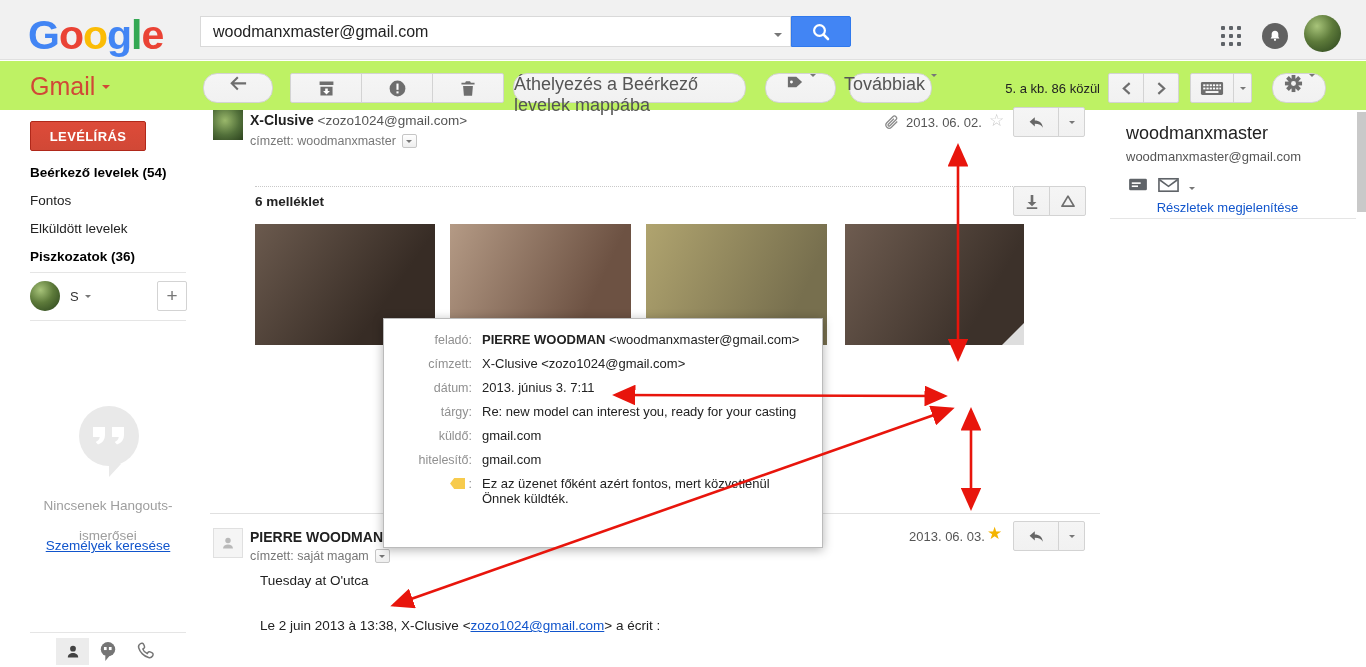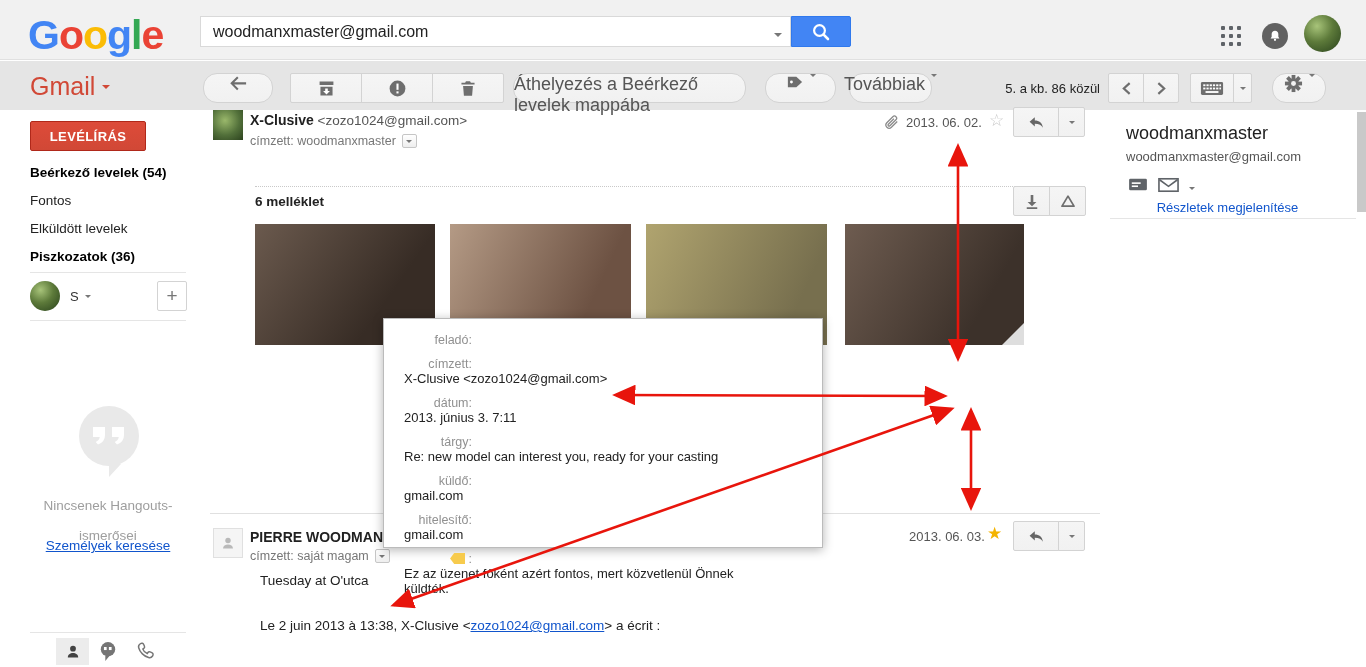--- a/index.html
+++ b/index.html
@@ -15,21 +15,21 @@
   .searchbtn { position:absolute; left:791px; top:16px; width:60px; height:31px; background:#4285f4; border:1px solid #3079ed; border-radius:0 2px 2px 0; display:flex; align-items:center; justify-content:center; cursor:pointer; }
   .caret { width:0; height:0; border-left:4px solid transparent; border-right:4px solid transparent; border-top:4px solid #777; display:inline-block; }
   .caret.sm { border-left-width:3px; border-right-width:3px; border-top-width:3.5px; }
   .apps-grid { position:absolute; left:1221px; top:26px; width:21px; height:21px; display:grid; grid-template-columns:repeat(3,1fr); gap:3px; cursor:pointer; }
   .apps-grid i { width:4px; height:4px; background:#5f6368; border-radius:1px; }
   .bell { position:absolute; left:1262px; top:23px; width:26px; height:26px; border-radius:50%; background:#616161; display:flex; align-items:center; justify-content:center; cursor:pointer; }
   .avatar-photo { border-radius:50%; background:radial-gradient(circle at 35% 30%, #a8c47a 0%, #5d7a3a 45%, #27401b 100%); }
   .top-avatar { position:absolute; left:1304px; top:15px; width:37px; height:37px; cursor:pointer; }
 
   
-  .mailbar { position:absolute; left:0; top:61px; width:1366px; height:49px; background:#e5e5e5; }
+  .mailbar { position:absolute; left:0; top:61px; width:1366px; height:49px; background:#bef264; }
   .gmail-logo { position:absolute; left:30px; top:11px; font-size:25px; color:#d14836; cursor:pointer; display:flex; align-items:center; gap:7px; }
   .gmail-logo .caret { border-top-color:#d14836; }
   .tbtn { position:absolute; top:12px; height:30px; display:flex; align-items:flex-start; justify-content:center; gap:6px;
           background:linear-gradient(#f5f5f5,#f1f1f1); border:1px solid #d3d3d3; border-radius:14px; color:#555; font-size:18px; cursor:pointer; }
   .bgroup { position:absolute; top:12px; height:30px; display:flex; }
   .bgroup .gbtn { height:30px; display:flex; align-items:center; justify-content:center; gap:5px;
           background:linear-gradient(#f5f5f5,#f1f1f1); border:1px solid #d3d3d3; color:#555; cursor:pointer; margin-left:-1px; }
   .bgroup .gbtn:first-child { margin-left:0; border-radius:2px 0 0 2px; }
   .bgroup .gbtn:last-child { border-radius:0 2px 2px 0; }
   .pager { position:absolute; left:980px; top:20px; width:120px; text-align:right; font-size:13px; color:#222; }
@@ -70,21 +70,21 @@
   .blue-link { color:#1155cc; text-decoration:underline; cursor:pointer; }
 
   
   .pp-name { position:absolute; left:1126px; top:123px; font-size:18px; color:#212121; }
   .pp-email { position:absolute; left:1126px; top:149px; font-size:13px; color:#555; }
   .pp-link { position:absolute; left:1110px; top:200px; width:235px; text-align:center; font-size:13px; color:#1155cc; cursor:pointer; }
   .scroll-thumb { position:absolute; left:1357px; top:112px; width:9px; height:100px; background:#c9c9c9; }
 
   
   .popup { position:absolute; left:383px; top:318px; width:440px; height:230px; background:#fff; border:1px solid #bbb; box-shadow:0 2px 10px rgba(0,0,0,.3); z-index:20; padding:13px 14px 0 10px; }
-  .prow { display:flex; margin-bottom:9px;flex-direction:column; }
+  .prow { display:flex; margin-bottom:9px; }
   .plabel { width:78px; text-align:right; color:#909090; font-size:12.5px; flex-shrink:0; padding-top:1px; }
   .pvalue { margin-left:10px; font-size:13px; color:#222; }
   .imp-tag { display:inline-block; width:15px; height:11px; background:#f7cb4d; clip-path:polygon(0 50%,28% 0,100% 0,100% 100%,28% 100%); vertical-align:-1px; }
 
   
   .anno { position:absolute; left:0; top:0; z-index:50; pointer-events:none; }
   svg.icon { display:block; }
 </style>
 </head>
 <body>
@@ -360,20 +360,21 @@
     </span>
     <span><span class="caret sm"></span></span>
   </div>
   <div class="pp-link">Részletek megjelenítése</div>
   <div class="sep" style="left:1110px;top:218px;width:246px;height:1px;"></div>
   <div class="scroll-thumb"></div>
 
   <div class="popup">
     <div class="prow">
       <span class="plabel">feladó:</span>
+      <span class="pvalue"><b>PIERRE WOODMAN</b><span> &lt;woodmanxmaster@gmail.com&gt;</span></span>
     </div>
     <div class="prow">
       <span class="plabel">címzett:</span>
       <span class="pvalue">X-Clusive &lt;zozo1024@gmail.com&gt;</span>
     </div>
     <div class="prow">
       <span class="plabel">dátum:</span>
       <span class="pvalue">2013. június 3. 7:11</span>
     </div>
     <div class="prow">

